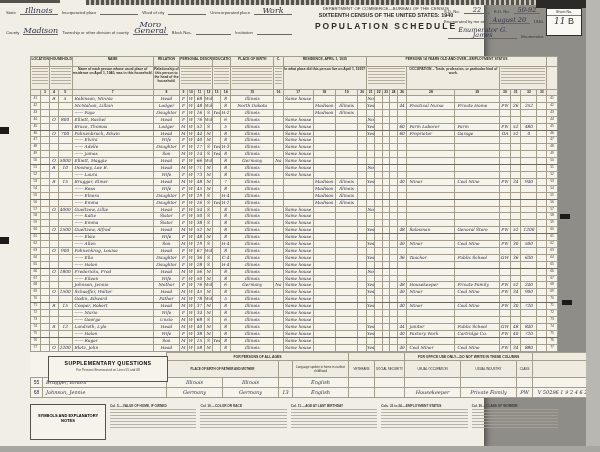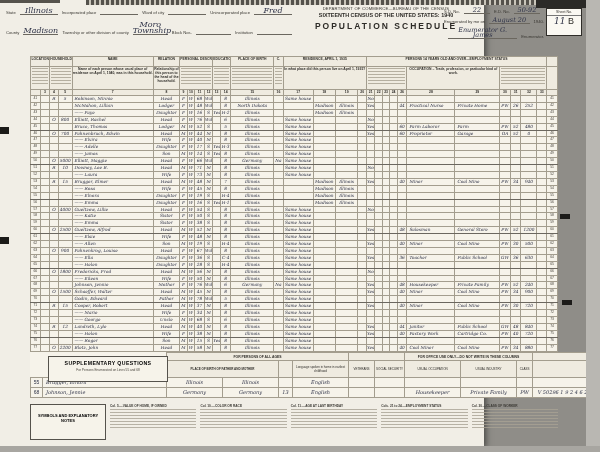--- a/index.html
+++ b/index.html
@@ -80,27 +80,27 @@
   <div class="hdr">
     <div class="hdr-left">
       <div class="hline">
         <span class="hlabel">State</span>
         <span class="hfill hw">Illinois</span>
         <span class="hlabel">Incorporated place</span>
         <span class="hfill"></span>
         <span class="hlabel">Ward of city</span>
         <span class="hfill" style="min-width:18px"></span>
         <span class="hlabel">Unincorporated place</span>
-        <span class="hfill hw">Fred</span>
+        <span class="hfill hw">Work</span>
       </div>
       <div class="hline">
         <span class="hlabel">County</span>
         <span class="hfill hw">Madison</span>
         <span class="hlabel">Township or other division of county</span>
-        <span class="hfill hw">Moro Township</span>
+        <span class="hfill hw">Moro General</span>
         <span class="hlabel">Block Nos.</span>
         <span class="hfill" style="min-width:14px"></span>
         <span class="hlabel">Institution</span>
         <span class="hfill" style="min-width:16px"></span>
       </div>
     </div>
     <div class="hdr-center">
       <div class="dept">DEPARTMENT OF COMMERCE—BUREAU OF THE CENSUS</div>
       <div class="census">SIXTEENTH CENSUS OF THE UNITED STATES: 1940</div>
       <div class="popsched">POPULATION SCHEDULE</div>

